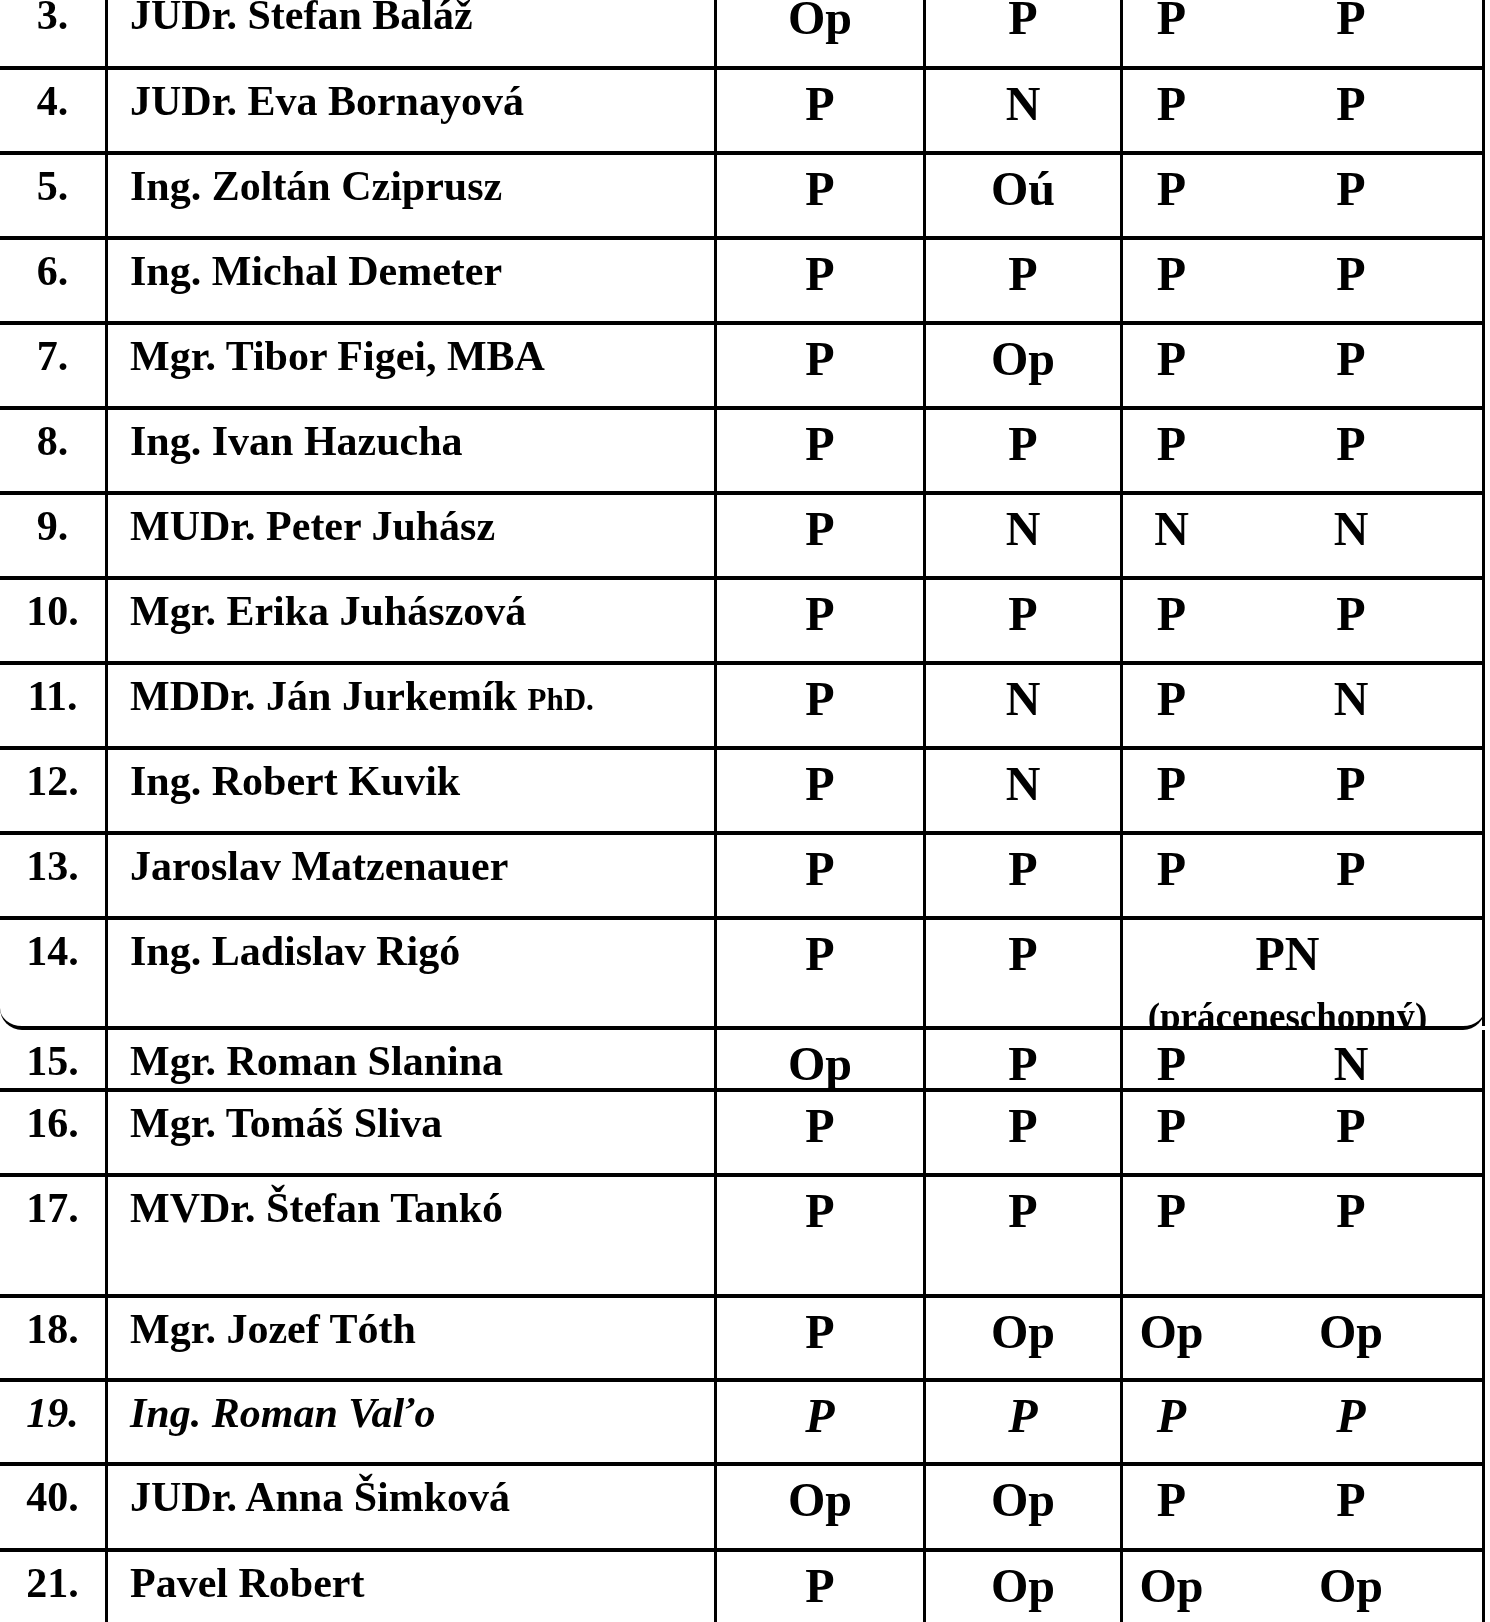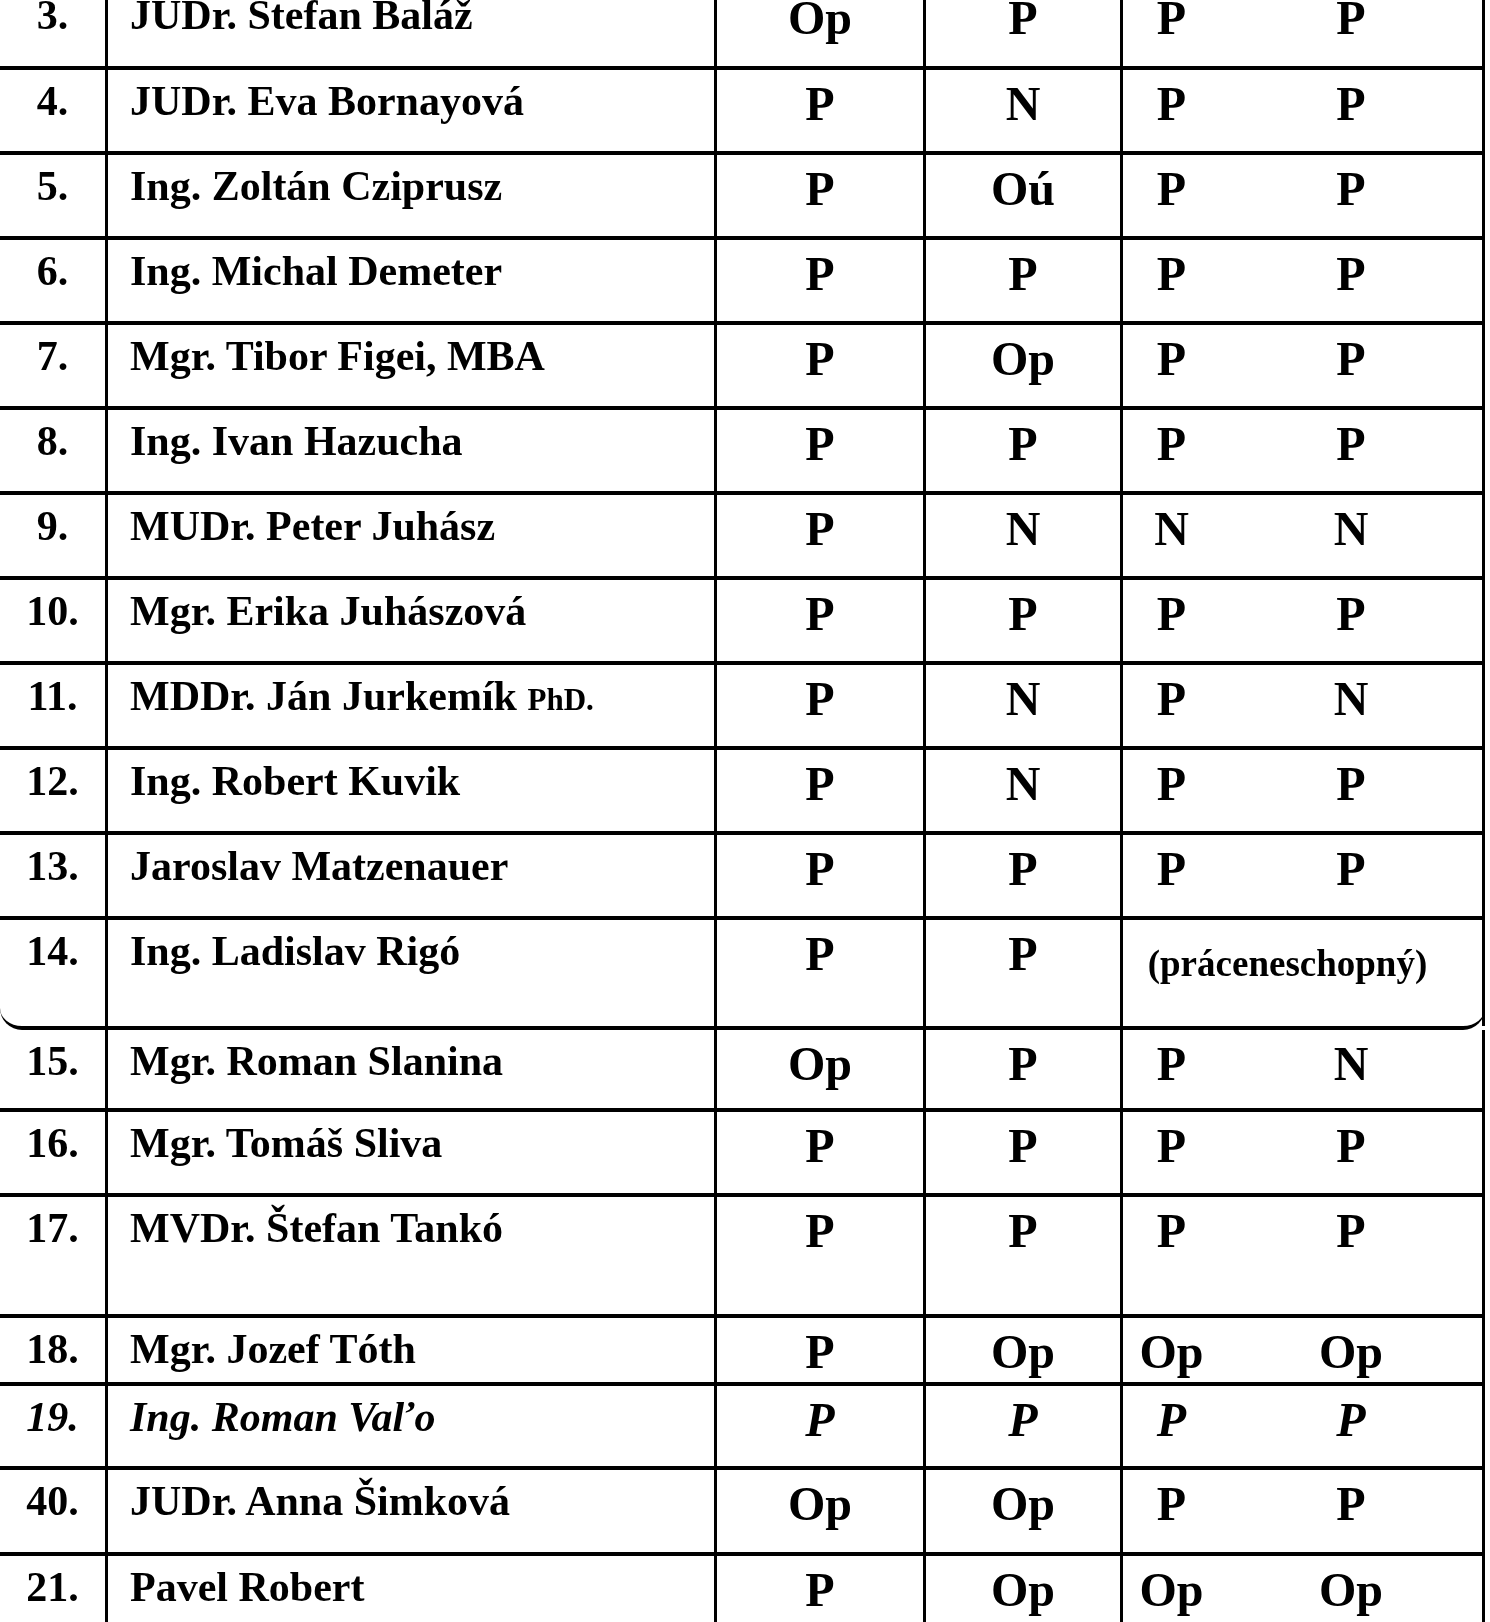--- a/index.html
+++ b/index.html
@@ -6,23 +6,23 @@
   .page{
     position:relative;width:1490px;height:1622px;background:#ffffff;
     overflow:hidden;color:#000;
     font-family:"Liberation Serif","DejaVu Serif",serif;font-weight:bold;
   }
   .table{position:absolute;left:0;top:-16px;width:1485px;}
   .row{display:flex;box-sizing:border-box;border-bottom:4px solid #000;height:85px;background:#fff;}
   
   .row:nth-child(1){height:86px;}
   .row:nth-child(12){height:110px;border-radius:22px;}
-  .row:nth-child(13){height:82px;}
+  .row:nth-child(13){height:62px;}
   .row:nth-child(15){height:121px;}
-  .row:nth-child(16){height:68px;}
+  .row:nth-child(16){height:84px;}
   .row:nth-child(17){height:84px;font-style:italic;}
   .row:nth-child(18){height:86px;}
   .row:nth-child(19){height:92px;border-bottom:none;}
   .cell{box-sizing:border-box;border-right:3px solid #000;overflow:hidden;}
   .cell.num{width:108px;text-align:center;font-size:42px;line-height:1.15;padding-top:7px;}
   .cell.name{width:609px;font-size:42px;line-height:1.15;padding:7px 6px 0 22px;white-space:nowrap;}
   .cell.name .sfx{font-size:31px;}
   .cell.att{font-size:48px;line-height:1.1;padding-top:8px;text-align:center;}
   .cell.c3{width:209px;}
   .cell.c4{width:197px;}
@@ -147,20 +147,21 @@
           <span class="v1">P</span>
           <span class="v2">P</span>
         </div>
   </div>
       <div class="row">
     <div class="cell num">14.</div>
     <div class="cell name"><span class="nm">Ing. Ladislav Rigó</span></div>
     <div class="cell att c3">P</div>
     <div class="cell att c4">P</div>
     <div class="cell att merged stacked">
+          <span class="main">PN</span>
           <span class="note">(práceneschopný)</span>
         </div>
   </div>
       <div class="row">
     <div class="cell num">15.</div>
     <div class="cell name"><span class="nm">Mgr. Roman Slanina</span></div>
     <div class="cell att c3">Op</div>
     <div class="cell att c4">P</div>
     <div class="cell att merged">
           <span class="v1">P</span>

